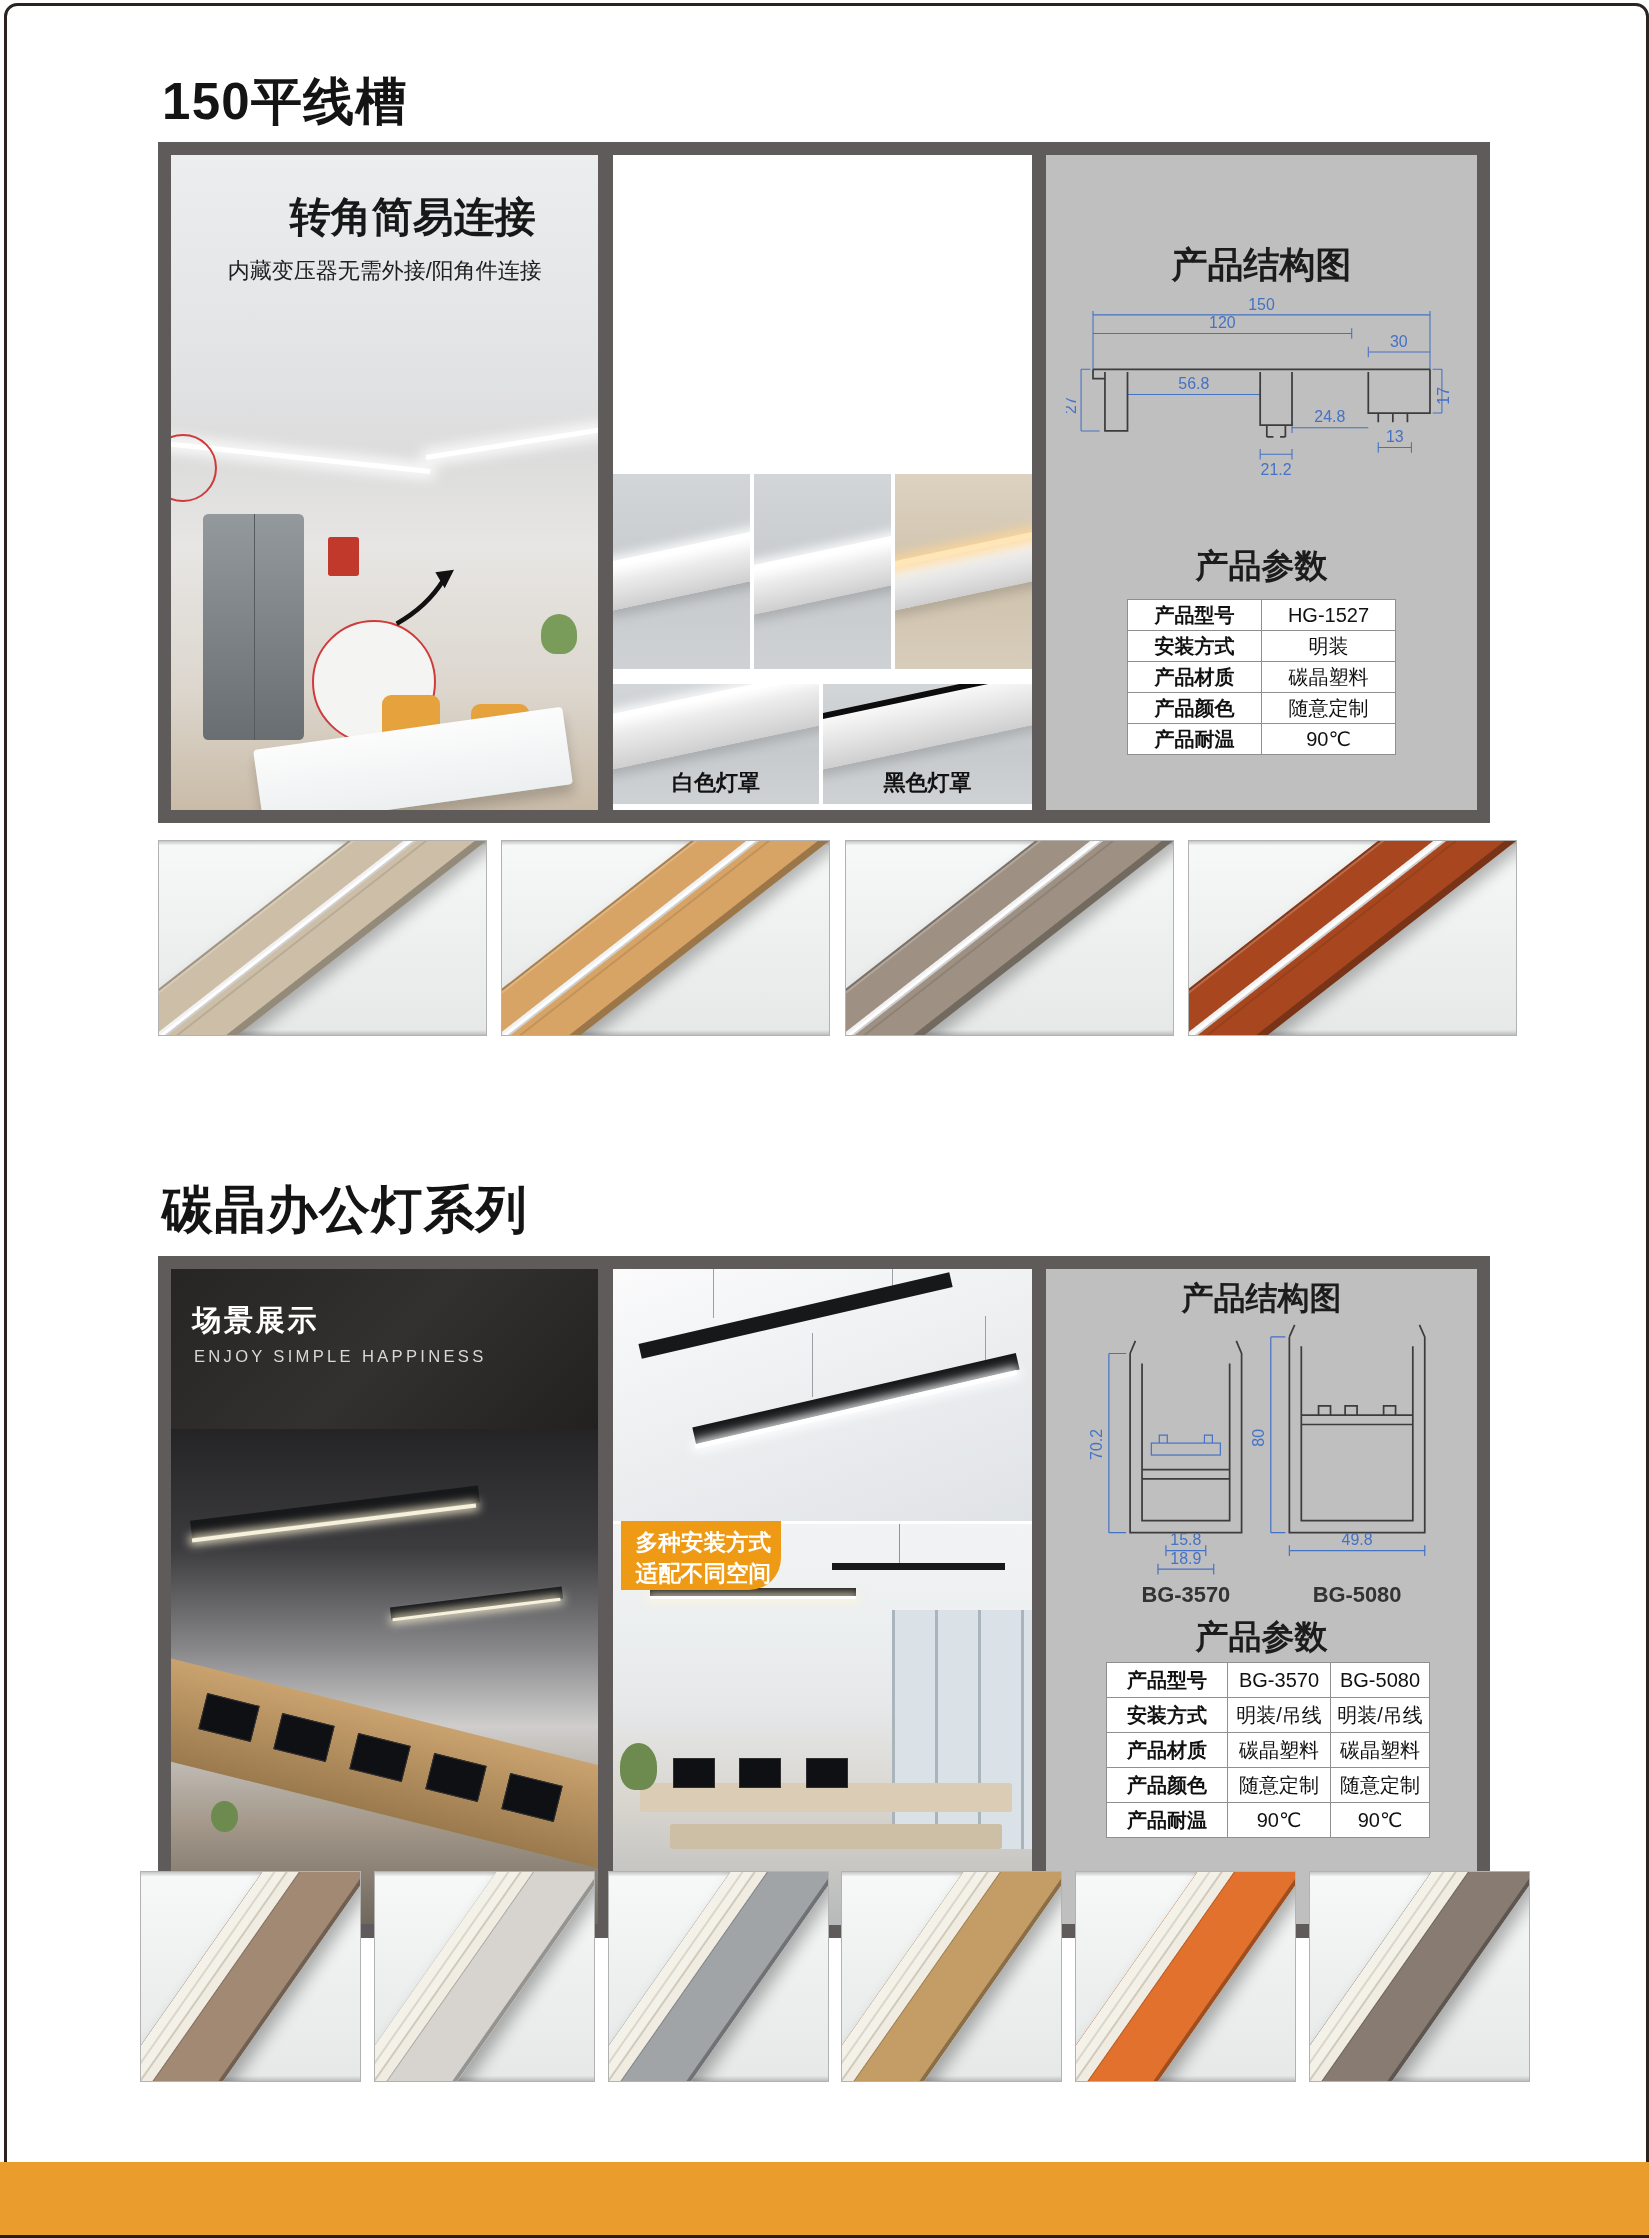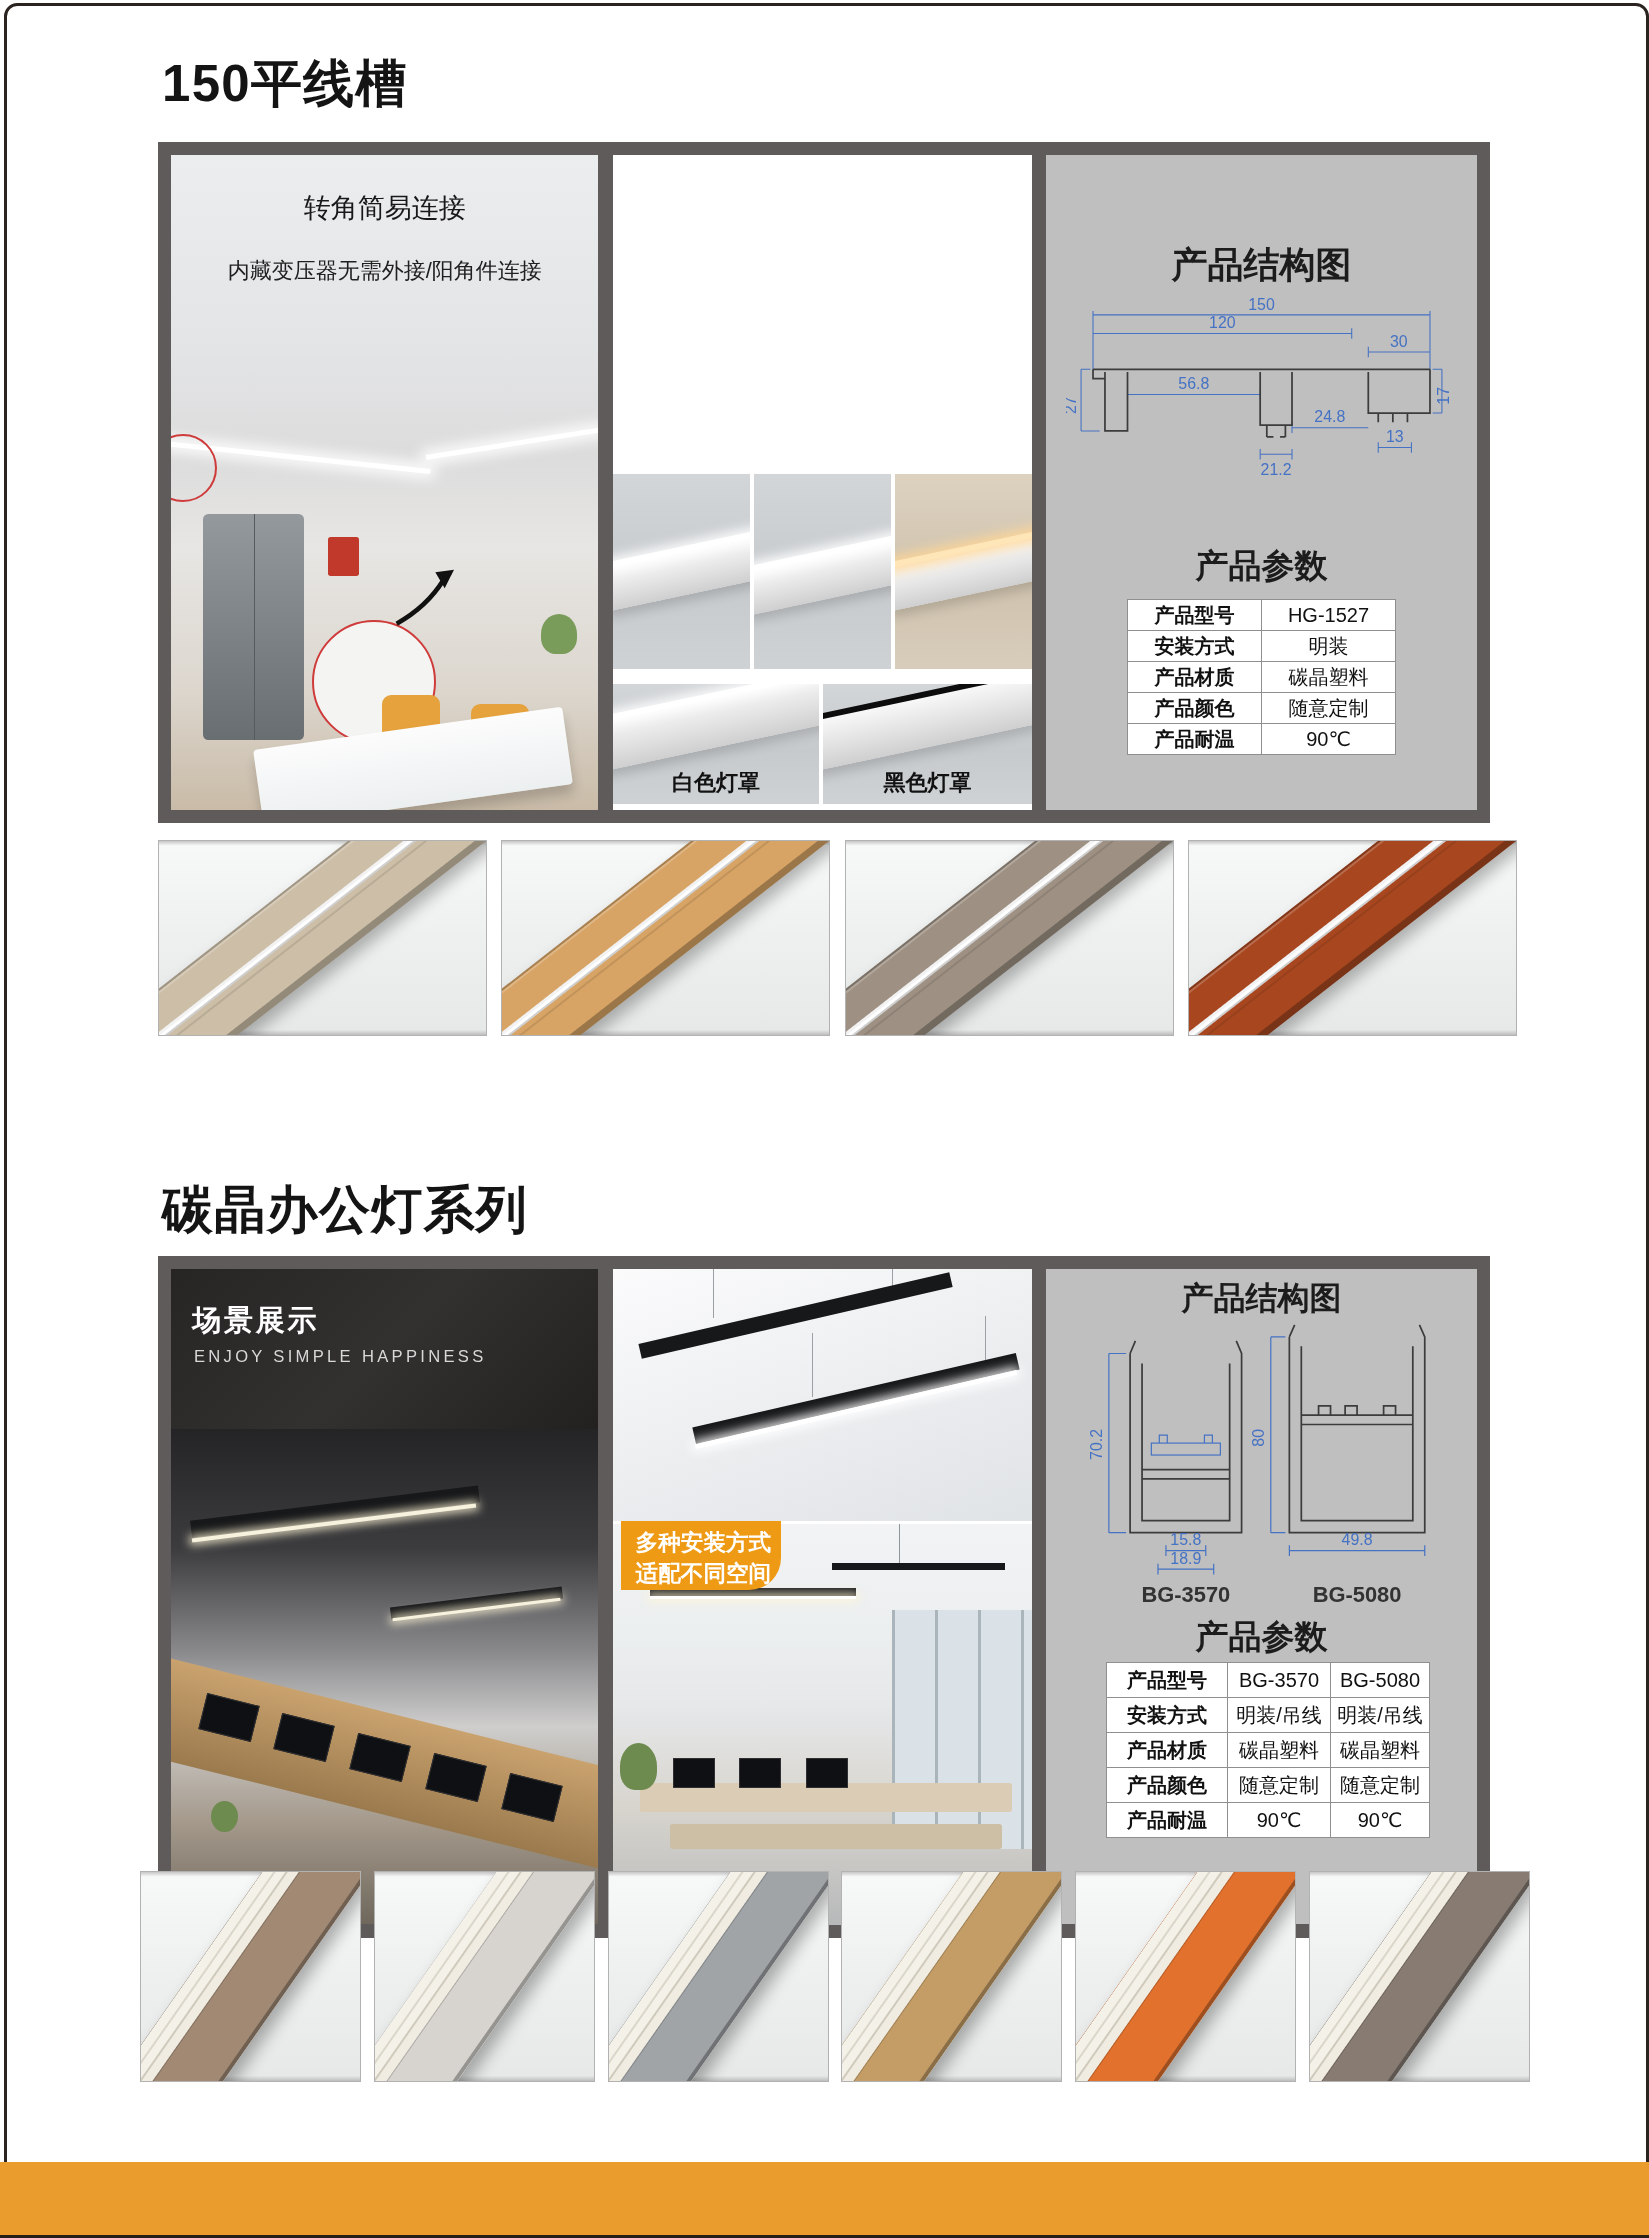--- a/index.html
+++ b/index.html
@@ -81,26 +81,26 @@
   
   .dimtxt{font-size:24px;fill:#4472c4;font-family:"Liberation Sans",sans-serif;}
   .modtxt{font-size:33px;fill:#333;font-weight:700;font-family:"Liberation Sans",sans-serif;}
 </style>
 </head>
 <body>
 
 <div class="page">
   <div class="page-frame"></div>
 
-  <div class="sec-title" style="top:50px;">150平线槽</div>
+  <div class="sec-title" style="top:68px;">150平线槽</div>
 
   <div class="panel" style="top:142px;height:681px;">
 
     <div class="photo ph-kitchen" style="left:13.3px;top:13.3px;width:427px;height:655px;">
-      <div class="abs" style="top:35px;width:100%;text-align:center;font-size:27px;font-weight:400;color:#181818;">转角简易连接</div>
+      <div class="abs" style="top:35px;width:100%;text-align:center;font-size:41px;font-weight:700;color:#181818;margin-left:28px;">转角简易连接</div>
       <div class="abs" style="top:101px;width:100%;text-align:center;font-size:22px;color:#202020;">内藏变压器无需外接/阳角件连接</div>
       <div class="led" style="left:-6.6px;top:300px;width:266px;transform:rotate(6deg);"></div>
       <div class="led" style="left:254px;top:286px;width:179px;transform:rotate(-9deg);"></div>
       <div class="red-circle" style="left:-22.6px;top:279px;width:64px;height:64px;"></div>
       <div class="red-circle" style="left:141px;top:465px;width:120px;height:120px;background:#f4f4f2;"></div>
       <svg class="abs" style="left:219px;top:412px;" width="80" height="60" viewBox="0 0 120 90">
         <path d="M10 85 Q55 60 80 20" stroke="#111" stroke-width="7" fill="none"></path>
         <polygon points="68,8 96,4 82,32" fill="#111"></polygon>
       </svg>
       <div class="fridge" style="left:32px;top:359px;width:101px;height:226px;">

